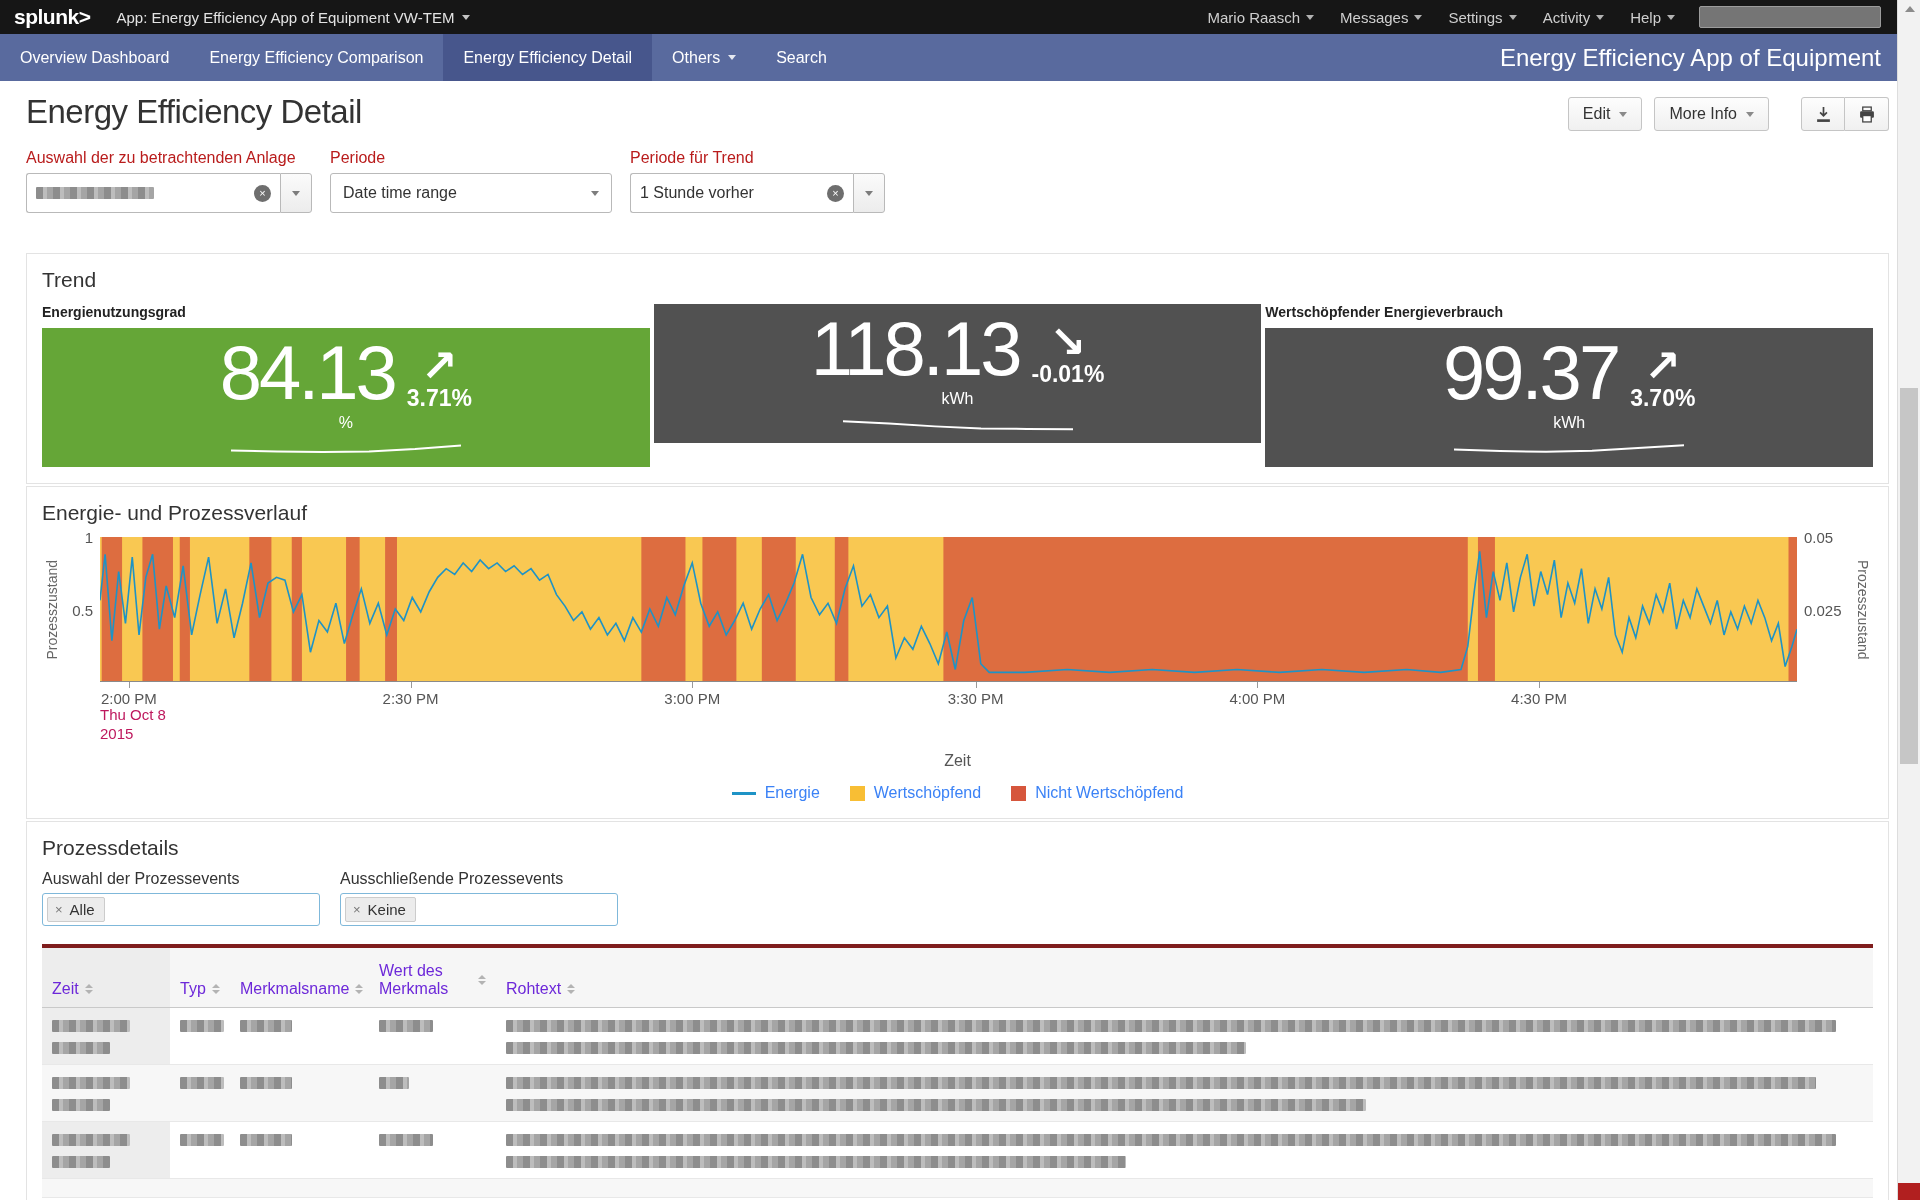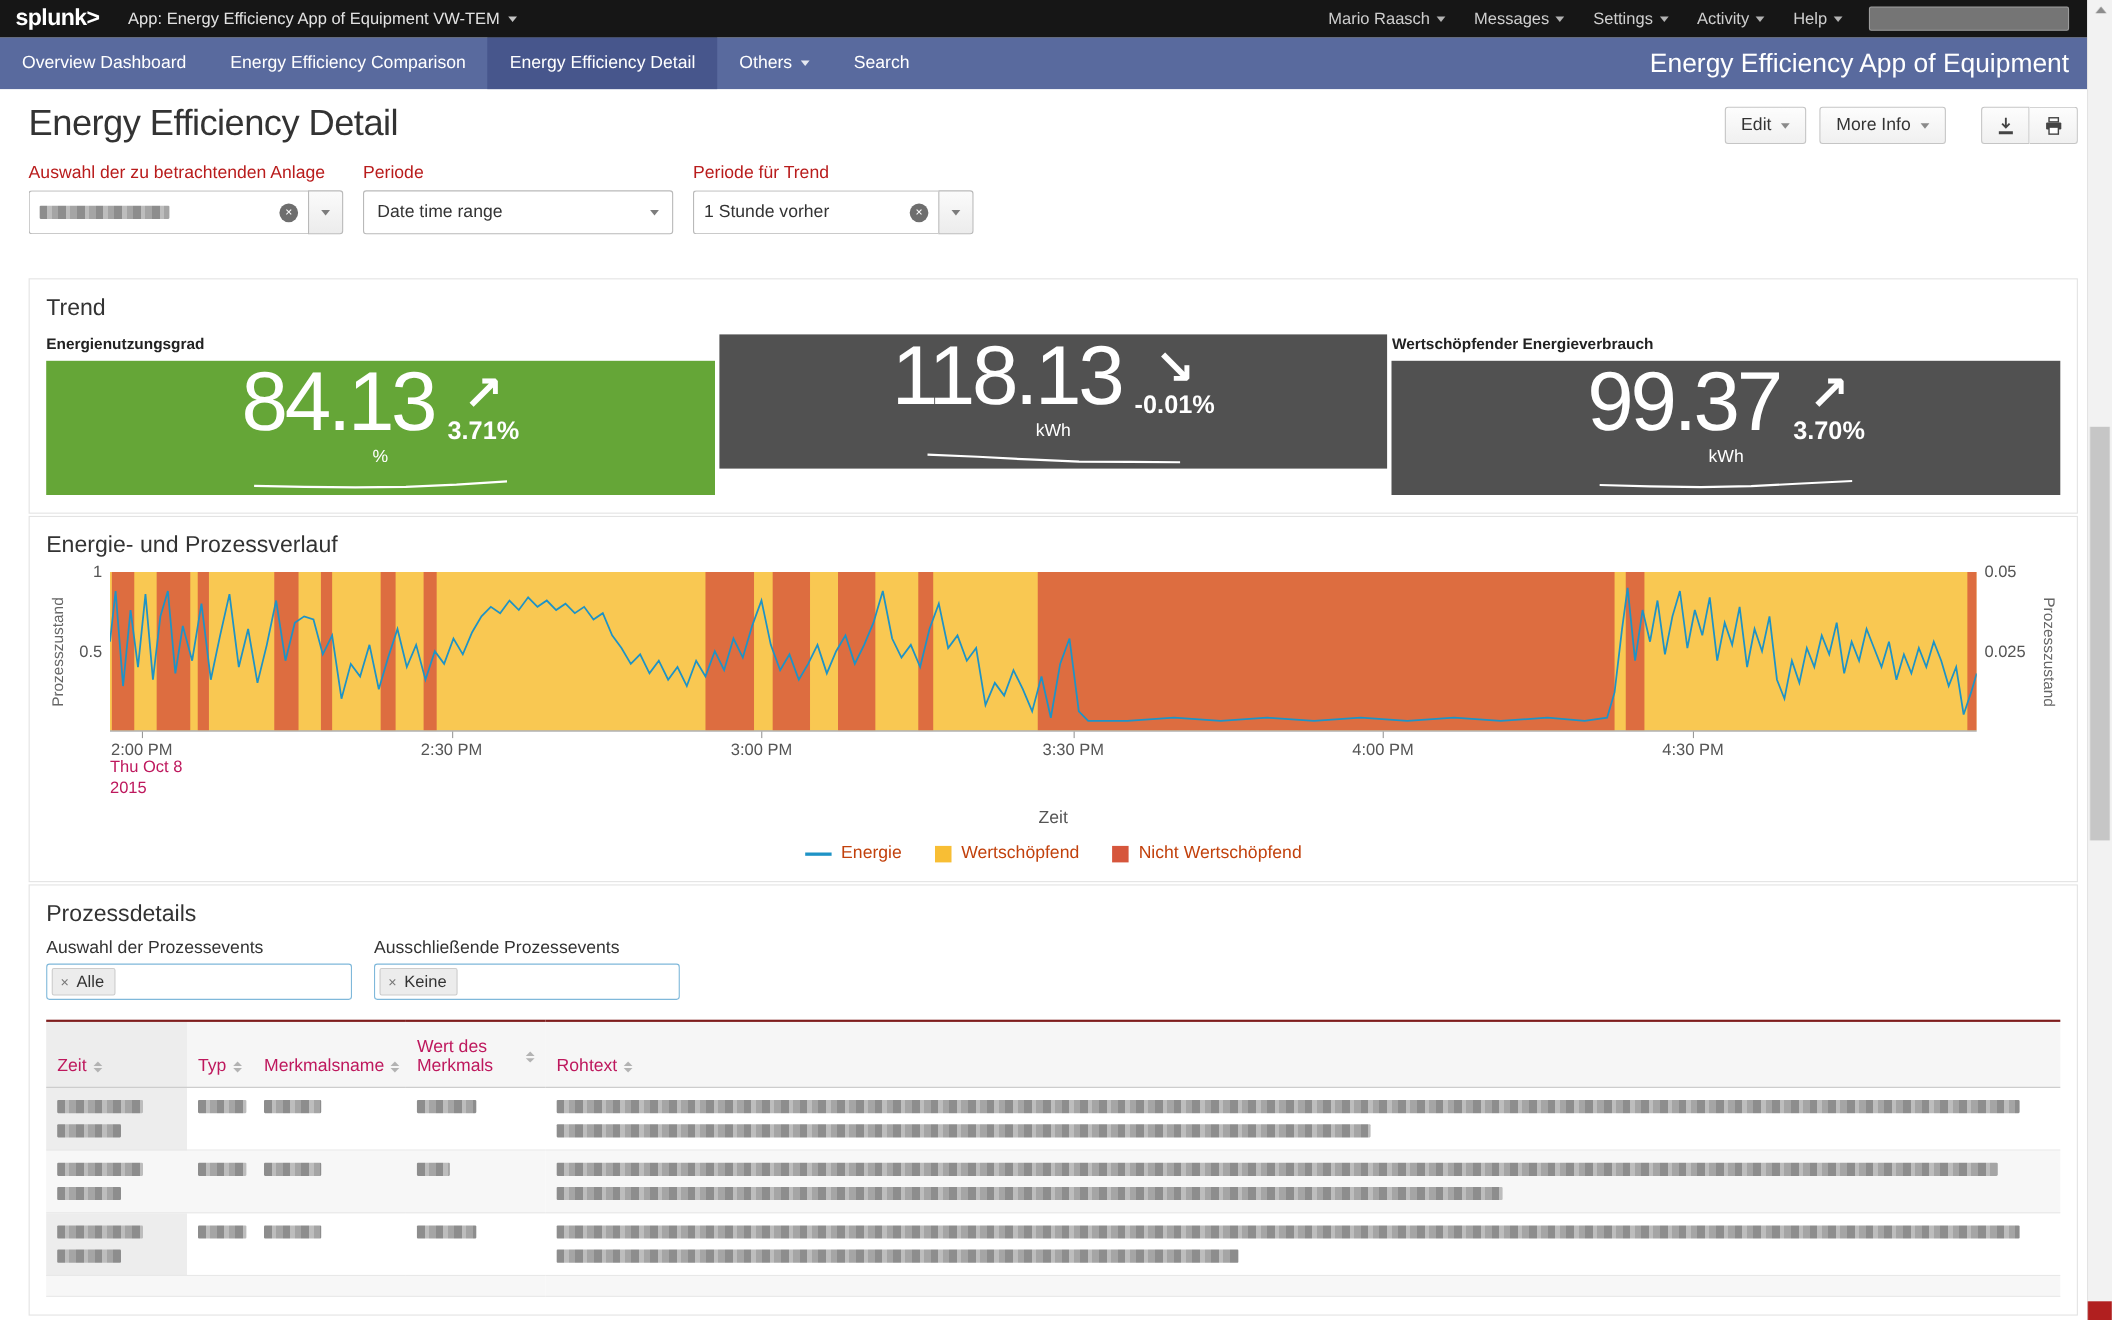--- a/index.html
+++ b/index.html
@@ -60,21 +60,21 @@
 
   
   .panel{border:1px solid #e3e3e3;background:#fff;margin-top:2px;padding:14px 15px 16px}
   .panel.first{margin-top:40px}
   .panel-title{font-size:21px;font-weight:normal;color:#333}
 
   
   .kpi-row{display:flex;gap:4px;margin-top:12px}
   .kpi{flex:1;min-width:0}
   .kpi-label{font-weight:bold;font-size:14px;color:#222;margin-bottom:8px}
-  .kpi-box{height:122px;color:#fff;display:flex;flex-direction:column;align-items:center;justify-content:center}
+  .kpi-box{height:139px;color:#fff;display:flex;flex-direction:column;align-items:center;justify-content:center}
   .kpi-main{display:flex;align-items:center;gap:12px;line-height:1}
   .kpi-value{font-size:76px;letter-spacing:-3px}
   .kpi-delta{display:flex;flex-direction:column;align-items:center;line-height:1;margin-top:10px}
   .kpi-arrow{font-size:44px;font-weight:bold;line-height:.9}
   .kpi-delta-val{font-size:23px;font-weight:bold;margin-top:1px}
   .kpi-unit{font-size:16px;margin-top:3px}
   .kpi-spark{width:230px;height:22px;margin-top:6px}
 
   
   .chart-wrap{display:flex;margin-top:12px;height:145px}
@@ -85,38 +85,38 @@
   .y-ticks.right{width:56px}
   .y-ticks .ytick{position:absolute;right:7px;transform:translateY(-50%);white-space:nowrap}
   .y-ticks.right .ytick{right:auto;left:7px}
   .plot{flex:1;position:relative;border-bottom:1px solid #8a8a8a;cursor:crosshair}
   .plot-svg{position:absolute;left:0;top:0;width:100%;height:100%}
   .x-axis{position:relative;margin-left:58px;margin-right:76px;height:68px}
   .xtick-mark{position:absolute;top:0;width:1px;height:6px;background:#999}
   .xtick-label{position:absolute;top:8px;transform:translateX(-50%);font-size:15px;color:#555;white-space:nowrap}
   .x-date{position:absolute;left:0;top:24px;font-size:15px;color:#be185d;line-height:1.25}
   .x-label{text-align:center;font-size:16px;color:#555;margin-top:2px}
-  .legend{display:flex;justify-content:center;align-items:center;gap:30px;margin-top:14px;font-size:16px;color:#c2410c}
+  .legend{display:flex;justify-content:center;align-items:center;gap:30px;margin-top:14px;font-size:16px;color:#3b82f6}
   .legend-item{display:flex;align-items:center;gap:9px}
   .legend-line{width:24px;height:3px}
   .legend-swatch{width:15px;height:15px}
 
   
   .pd-filters{display:flex;gap:20px;margin-top:10px}
   .pd-filter label{display:block;font-size:16px;color:#333;margin-bottom:5px}
   .ms-box{width:278px;height:33px;border:1px solid #7fb8da;border-radius:3px;background:#fff;
     display:flex;align-items:center;padding:3px 4px;cursor:text}
   .tag{background:#ececec;border:1px solid #ccc;border-radius:2px;padding:3px 9px 3px 7px;
     font-size:15px;display:inline-flex;align-items:center;gap:7px;color:#333}
   .tag .tag-x{color:#777;font-size:13px;cursor:pointer;line-height:1}
 
   
   .data-table{width:100%;border-collapse:collapse;margin-top:18px;font-size:16px;table-layout:fixed}
-  .data-table th{font-weight:normal;text-align:left;vertical-align:bottom;color:#be185d;
-    padding:14px 10px 9px;background:#f6f6f6;border-top:2px solid #7f1d1d;border-bottom:1px solid #c9c9c9;cursor:pointer}
+  .data-table th{font-weight:normal;text-align:left;vertical-align:bottom;color:#6d28d9;
+    padding:14px 10px 9px;background:#f6f6f6;border-top:4px solid #7f1d1d;border-bottom:1px solid #c9c9c9;cursor:pointer}
   .th-inner{display:inline-flex;align-items:center;gap:6px}
   .sort{display:inline-flex;flex-direction:column;gap:2px}
   .tri-up{width:0;height:0;border-left:4px solid transparent;border-right:4px solid transparent;border-bottom:4px solid #b3b3b3}
   .tri-down{width:0;height:0;border-left:4px solid transparent;border-right:4px solid transparent;border-top:4px solid #b3b3b3}
   .data-table td{padding:9px 10px;border-bottom:1px solid #e8e8e8;vertical-align:top}
   .data-table tr.even td{background:#f7f7f7}
   .data-table td.col-zeit,.data-table th.col-zeit{background:#ededed}
   .cell-line{margin-bottom:6px;line-height:1}
   .cell-line:last-child{margin-bottom:0}
 

